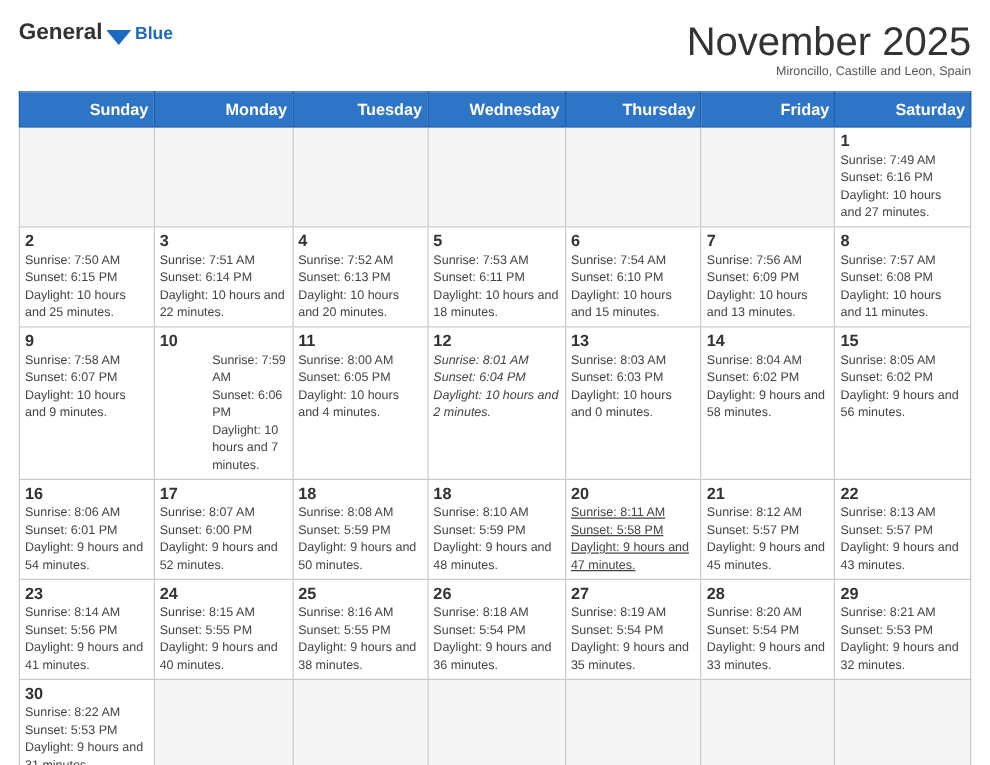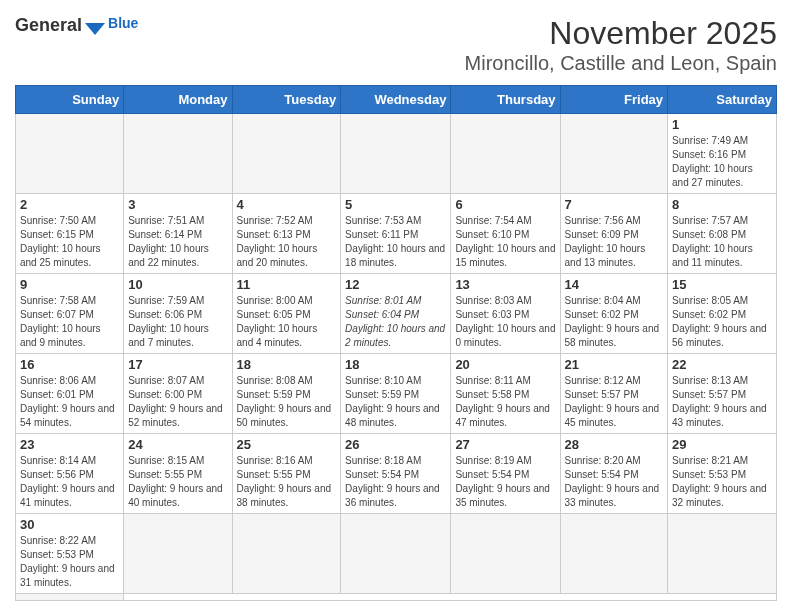--- a/index.html
+++ b/index.html
@@ -23,21 +23,21 @@
     }
     .title-area {
       text-align: right;
     }
     .month-title {
       font-size: 32px;
       font-weight: normal;
       color: #333;
     }
     .location {
-      font-size: 20px;
+      font-size: 10px;
       color: #555;
     }
     .calendar {
       width: 100%;
       border-collapse: collapse;
       border: 1px solid #ccc;
     }
     .calendar th {
       background-color: #2e75c8;
       color: #fff;
@@ -71,21 +71,21 @@
       font-size: 10px;
       color: #444;
       line-height: 1.4;
     }
   </style>
 </head>
 <body>
 
 <div class="header-area">
   <div class="logo">
-    <div style="display:flex;align-items:flex-start;gap:3px;">
+    <div style="display:flex;align-items:center;gap:3px;">
       <div style="font-size:18px;font-weight:bold;color:#333;">
         <span style="color:#333;">General</span>
       </div>
       <svg width="20" height="20" viewBox="0 0 20 20">
         <polygon points="0,8 20,8 10,20" fill="#1a6bbf"></polygon>
       </svg>
       <div style="font-size:14px;font-weight:bold;color:#1a6bbf;">Blue</div>
     </div>
   </div>
   <div class="title-area">
@@ -167,21 +167,21 @@
       </tr>
       <tr>
         <td>
           <span class="day-number">9</span>
           <div class="day-info" style="white-space: pre-line;">Sunrise: 7:58 AM
 Sunset: 6:07 PM
 Daylight: 10 hours and 9 minutes.</div>
         </td>
         <td>
           <span class="day-number">10</span>
-          <div class="day-info" style="white-space: pre-line;">Sunrise: 7:59 AM
+          <div class="day-info" style="white-space: pre-line; margin-left: 42px;">Sunrise: 7:59 AM
 Sunset: 6:06 PM
 Daylight: 10 hours and 7 minutes.</div>
         </td>
         <td>
           <span class="day-number">11</span>
           <div class="day-info" style="white-space: pre-line;">Sunrise: 8:00 AM
 Sunset: 6:05 PM
 Daylight: 10 hours and 4 minutes.</div>
         </td>
         <td>
@@ -229,21 +229,21 @@
 Daylight: 9 hours and 50 minutes.</div>
         </td>
         <td>
           <span class="day-number">18</span>
           <div class="day-info" style="white-space: pre-line;">Sunrise: 8:10 AM
 Sunset: 5:59 PM
 Daylight: 9 hours and 48 minutes.</div>
         </td>
         <td>
           <span class="day-number">20</span>
-          <div class="day-info" style="white-space: pre-line;">Sunrise: 8:11 AM
+          <div class="day-info" style="white-space: pre-line; text-decoration: underline;">Sunrise: 8:11 AM
 Sunset: 5:58 PM
 Daylight: 9 hours and 47 minutes.</div>
         </td>
         <td>
           <span class="day-number">21</span>
           <div class="day-info" style="white-space: pre-line;">Sunrise: 8:12 AM
 Sunset: 5:57 PM
 Daylight: 9 hours and 45 minutes.</div>
         </td>
         <td>

